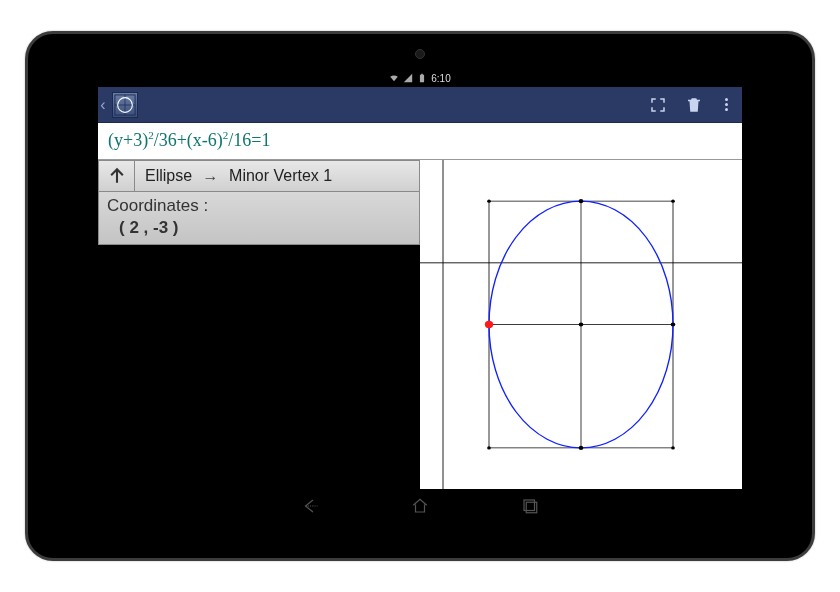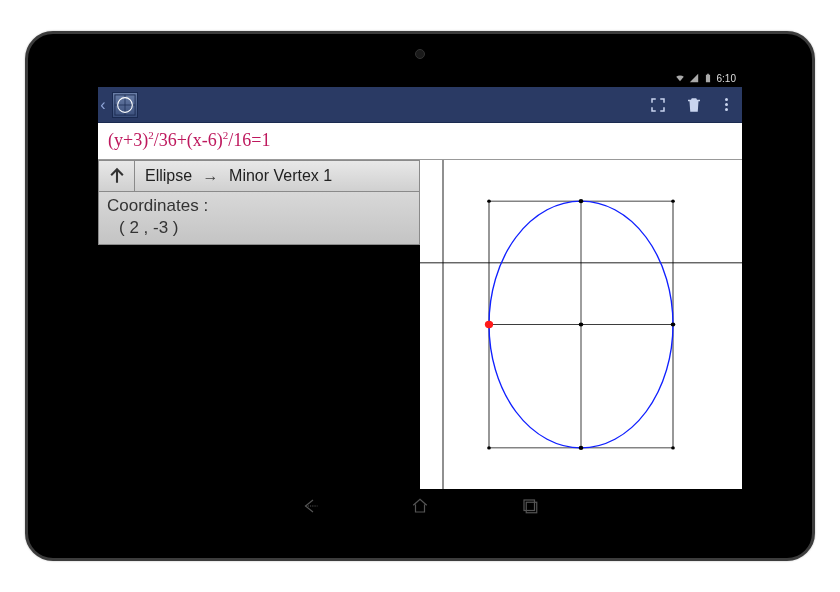--- a/index.html
+++ b/index.html
@@ -41,21 +41,21 @@
     background: #000;
     display: flex;
     flex-direction: column;
     overflow: hidden;
   }
   
   .status-bar {
     height: 18px;
     background: #000;
     display: flex;
-    justify-content: flex-end;
+    justify-content: center;
     align-items: center;
     gap: 4px;
     padding: 0 6px;
     color: #aaa;
     font-size: 10px;
   }
   .status-icon { width: 10px; height: 10px; fill: #aaa; }
   .status-time { color: #ddd; }
   
   .action-bar {
@@ -107,21 +107,21 @@
     padding: 4px;
   }
   .overflow-dots span {
     width: 3px; height: 3px; background: #c9d4ee; border-radius: 50%;
   }
   
   .equation-bar {
     background: #fff;
     padding: 6px 10px 8px 10px;
     font-size: 18px;
-    color: #be185d;
+    color: #0f766e;
     font-family: "Times New Roman", serif;
     border-bottom: 1px solid #999;
   }
   .equation-bar sup { font-size: 11px; vertical-align: super; }
   
   .main {
     flex: 1;
     display: flex;
     background: #4d7c0f;
     min-height: 0;
@@ -157,20 +157,21 @@
     background: linear-gradient(#d8d8d8, #c4c4c4);
     border: 1px solid #8a8a8a;
     border-top: none;
     padding: 3px 8px 5px 8px;
     font-size: 17px;
     color: #333;
     line-height: 1.3;
   }
   .info-block .value {
     padding-left: 12px;
+    font-weight: bold;
   }
   
   .right-col {
     width: 50%;
     background: #fff;
     position: relative;
   }
   .right-col svg { width: 100%; height: 100%; display: block; }
   
   .nav-bar {

